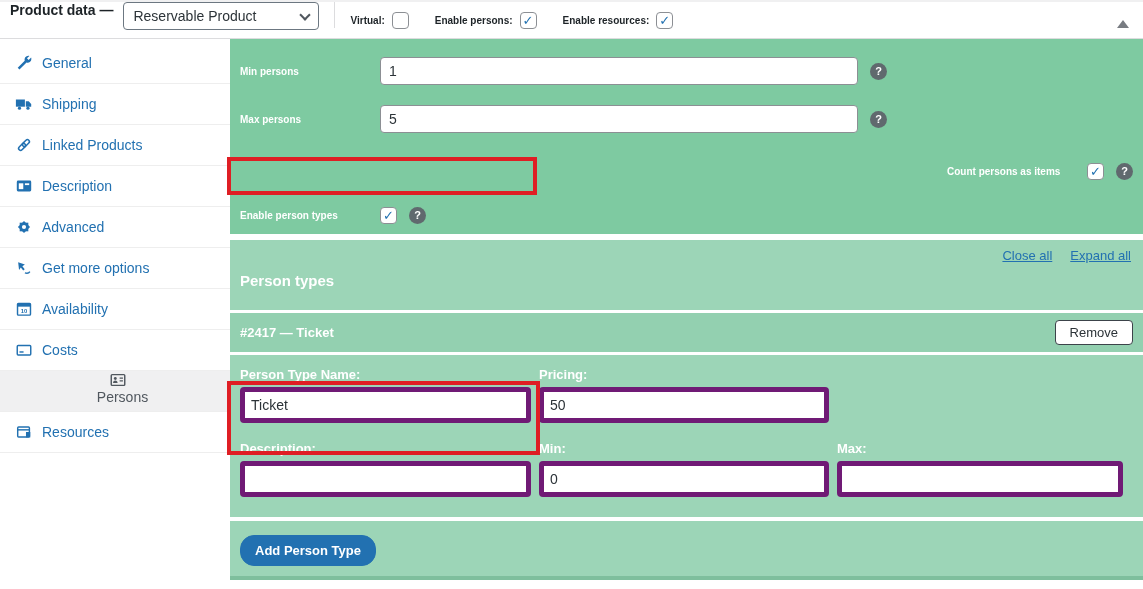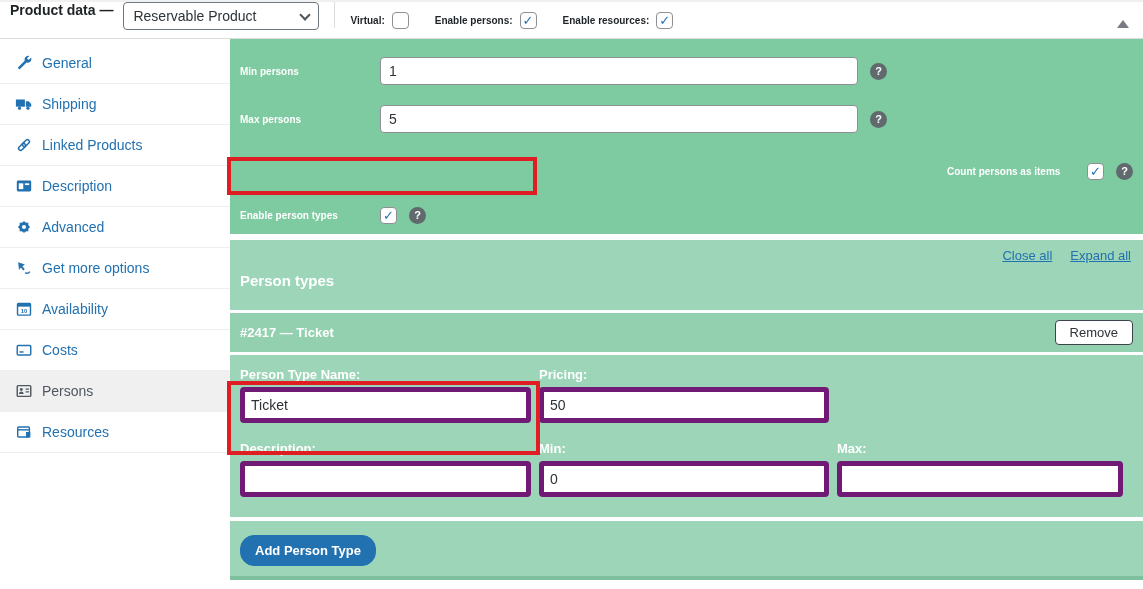--- a/index.html
+++ b/index.html
@@ -41,21 +41,21 @@
     border-left:6px solid transparent; border-right:6px solid transparent;
     border-bottom:8px solid #787c82; cursor:pointer;
   }
   
   .pd-body { display:flex; height:541px; }
   .sidebar { width:230px; background:#fff; flex-shrink:0; padding-top:4px; }
   .sb-item {
     height:41px; display:flex; align-items:center; padding-left:15px;
     border-bottom:1px solid #eeeeee; color:#2271b1; cursor:pointer; background:#fff;
   }
-  .sb-item.active { background:#f0f0f1; color:#50575e; }
+  .sb-item.active { background:#f0f0f1; color:#50575e;flex-direction:column; }
   .sb-icon { width:18px; height:18px; margin-right:9px; flex-shrink:0; display:inline-flex; }
   .sb-icon svg { width:18px; height:18px; }
   .sb-label { font-size:14px; }
   .main { flex:1; background:#fff; display:flex; flex-direction:column; }
   
   .sec-top { background:#7ecaa1; padding:18px 10px 8px 10px; height:195px; }
   .opt-row { display:flex; align-items:center; margin-bottom:20px; height:28px; }
   .opt-row .glabel { width:140px; font-size:10px; font-weight:bold; color:#fff; flex-shrink:0; }
   .opt-row input[type=text] {
     width:478px; height:28px; border:1px solid #8c8f94; border-radius:4px;

